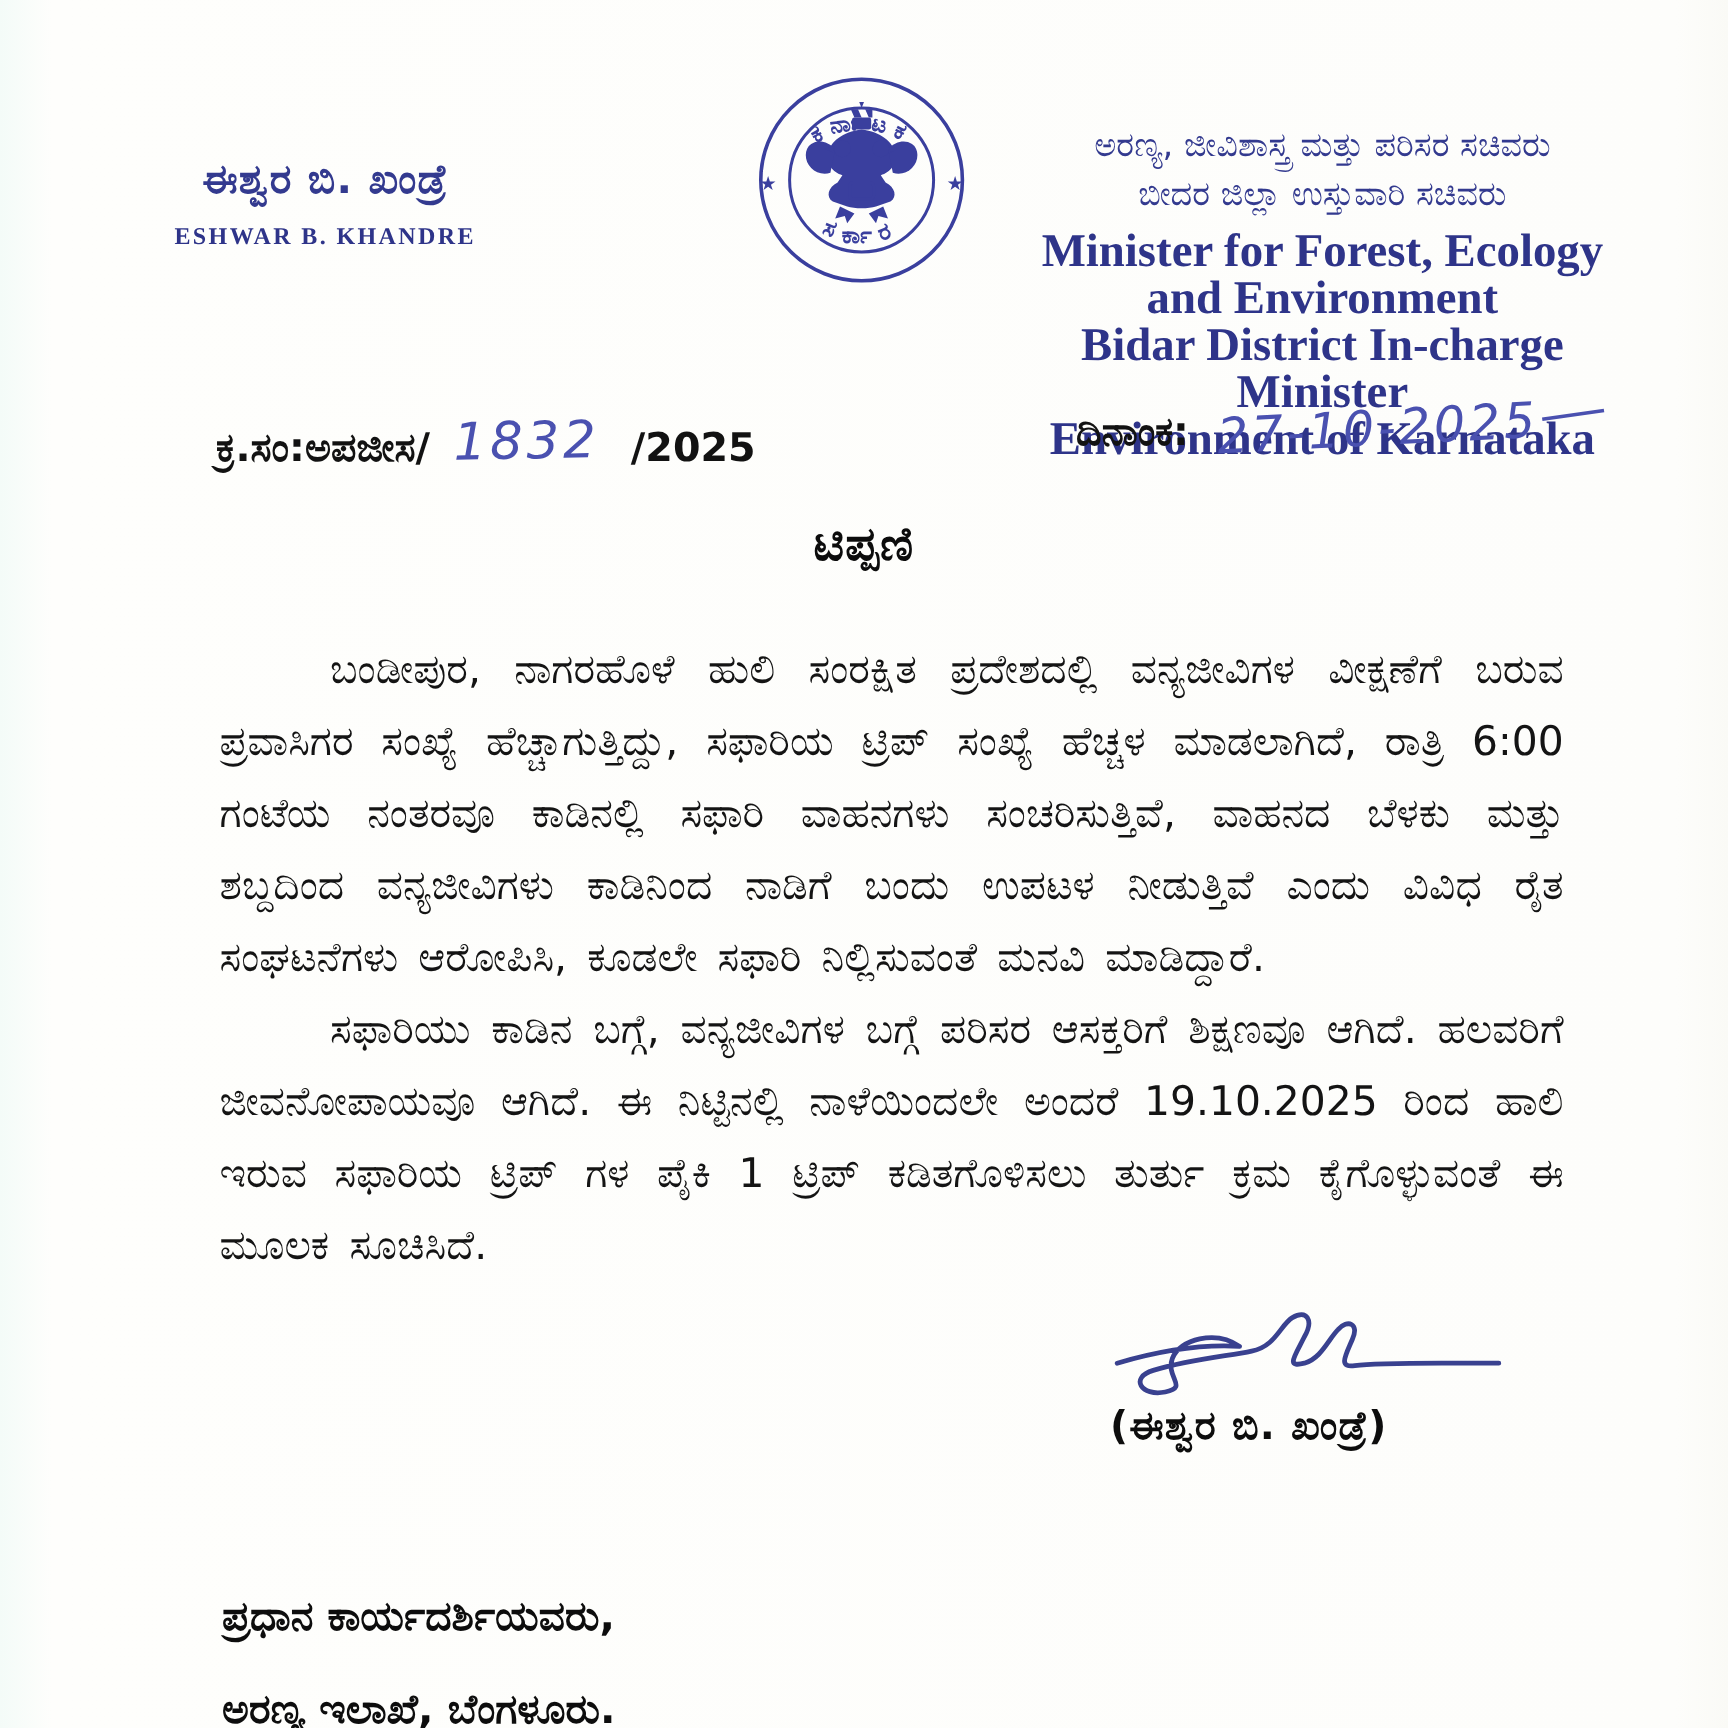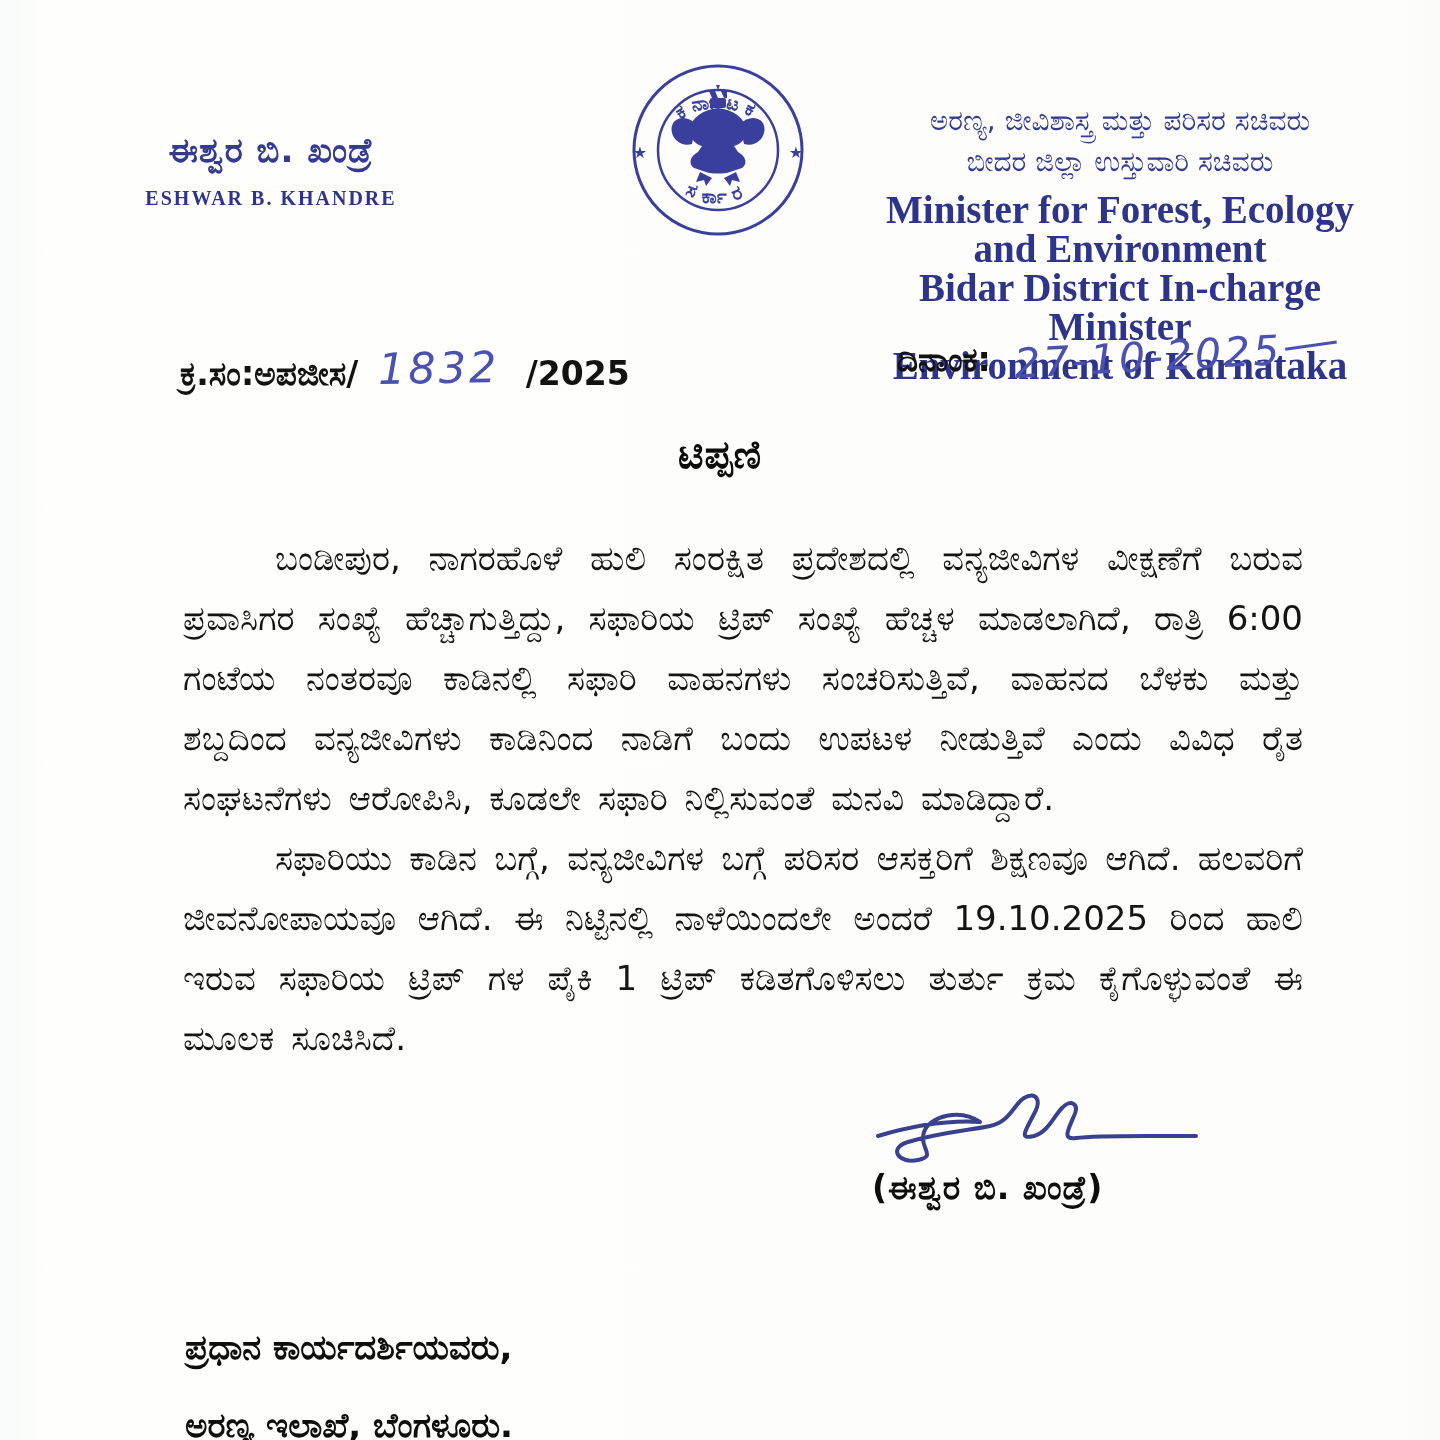--- a/index.html
+++ b/index.html
@@ -28,21 +28,21 @@
     font-size: 20px; font-weight: bold; letter-spacing: 2px;
     color: #2e3489;
   }
 
   .emblem {
     position: absolute; left: 628px; top: 60px;
     width: 180px; height: 180px;
   }
 
   .lh-right {
-    position: absolute; right: 50px; top: 100px; width: 540px;
+    position: absolute; right: 68px; top: 100px; width: 540px;
     text-align: center; color: #333a8f;
   }
   .lh-right .kn-line { font-size: 28px; line-height: 41px; font-weight: 500; }
   .lh-right .en-block {
     margin-top: 8px;
     font-family: "Liberation Serif", serif;
     font-size: 39px; line-height: 39px; font-weight: 600;
     color: #2e3489;
   }
 
@@ -89,21 +89,21 @@
   }
   .body-text p {
     margin: 0;
     font-size: 34px; line-height: 60px;
     text-align: justify; text-indent: 92px;
     color: #141414;
     word-spacing: 6px;
   }
 
   
-  .sig-block { position: absolute; left: 872px; top: 1088px; width: 340px; }
+  .sig-block { position: absolute; left: 925px; top: 1088px; width: 340px; }
   .sig-scrawl { display: block; }
   .sig-name {
     margin-top: 2px;
     font-size: 33px; font-weight: bold; color: #0d0d0d;
     letter-spacing: 1px;
   }
 
   
   .footer-block {
     position: absolute; left: 185px; top: 1308px;

